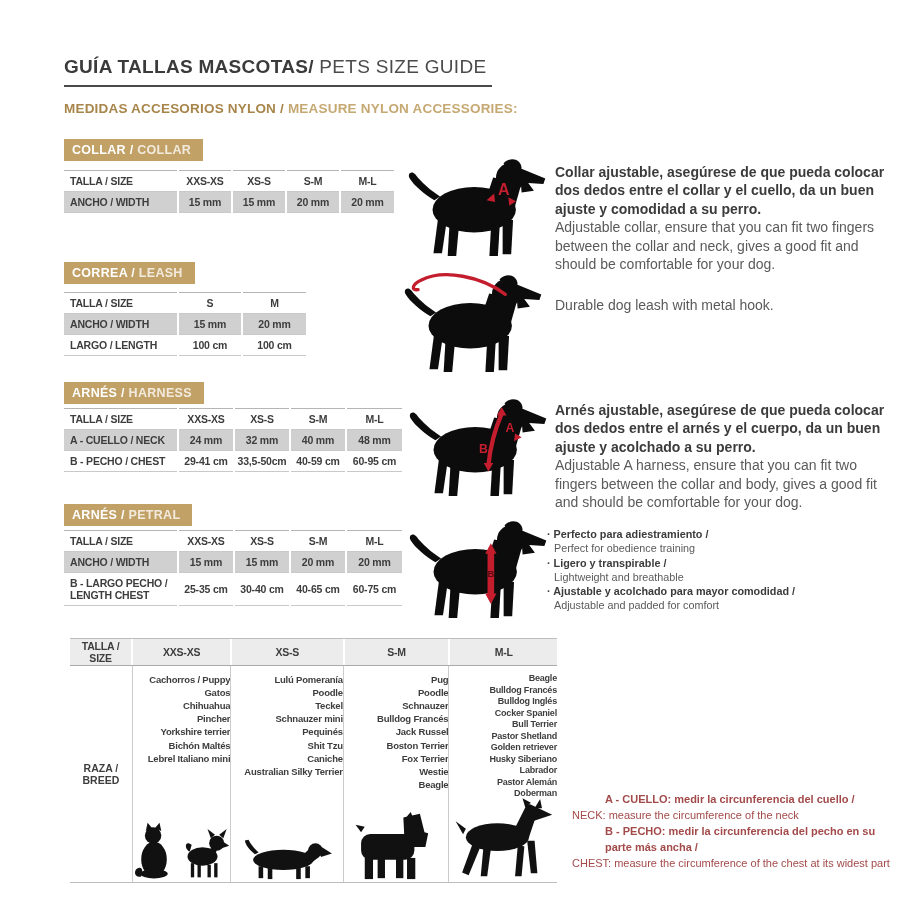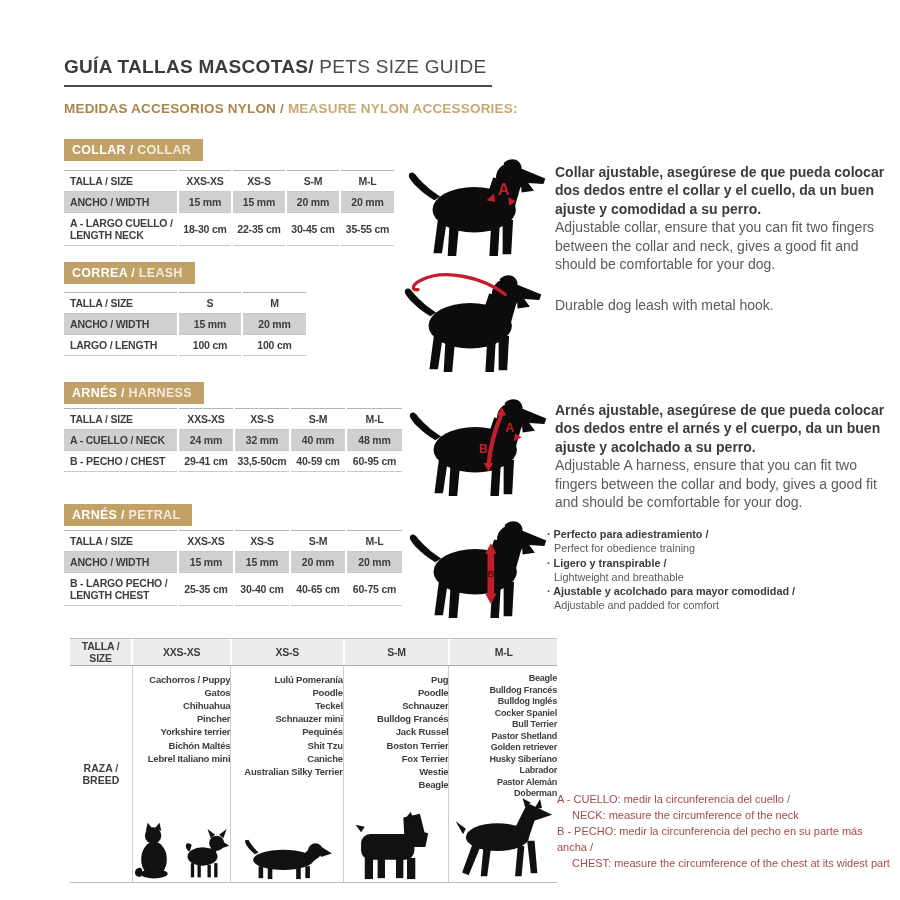--- a/index.html
+++ b/index.html
@@ -66,21 +66,21 @@
   .w-xxs { width:98px; } .w-xss { width:112px; } .w-sm { width:105px; } .w-ml { width:108px; }
   .breed-list { padding-top:7px; font-size:9.5px; font-weight:bold; line-height:1.38;
     text-align:right; letter-spacing:-.2px; }
   .breed-list.tight { font-size:9px; line-height:1.28; }
   .lines { white-space:pre-line; }
   .sil { position:absolute; bottom:2px; left:0; right:0; display:flex; align-items:flex-end; justify-content:center; gap:5px; }
   .sil svg { display:block; }
 
   
   .notes { left:557px; top:792px; width:335px; font-size:11px; line-height:1.45; color:#a34a4a; }
-  .notes .n-es { font-weight:normal; }
+  .notes .n-es { font-weight:bold;margin-left:48px; }
   .notes .n-en { font-weight:400; padding-left:15px; }
 </style>
 </head>
 <body>
 
 <svg width="0" height="0" style="position:absolute" aria-hidden="true">
   <defs>
     <g id="dog-shape" fill="#0c0c0c">
       <path d="M34,54 C24,48 12,38 8,31 C5,26 10,22 14,27 C20,35 30,44 40,50 Z"></path>
       <ellipse cx="76" cy="64" rx="44" ry="24"></ellipse>
@@ -123,27 +123,20 @@
       <th>XS-S</th>
       <th>S-M</th>
       <th>M-L</th>
     </tr>
     <tr class="gray">
       <td class="lbl">ANCHO / WIDTH</td>
       <td>15 mm</td>
       <td>15 mm</td>
       <td>20 mm</td>
       <td>20 mm</td>
-    </tr>
-    <tr>
-      <td class="lbl">A - LARGO CUELLO / LENGTH NECK</td>
-      <td>18-30 cm</td>
-      <td>22-35 cm</td>
-      <td>30-45 cm</td>
-      <td>35-55 cm</td>
     </tr>
   </tbody>
     </table>
   <svg class="dog" style="left:402px; top:149px;" viewBox="0 0 160 115">
     <use href="#dog-shape"></use>
     <text class="rmark" x="101" y="49" font-size="17" fill="#c41e2e">A</text>
     <path d="M97,47 l-8,7 l9,2 z" fill="#c41e2e"></path>
     <path d="M112,51 l1,9 l7,-5 z" fill="#c41e2e"></path>
   </svg>
   <div class="abs desc" style="left:555px; top:163px;">

